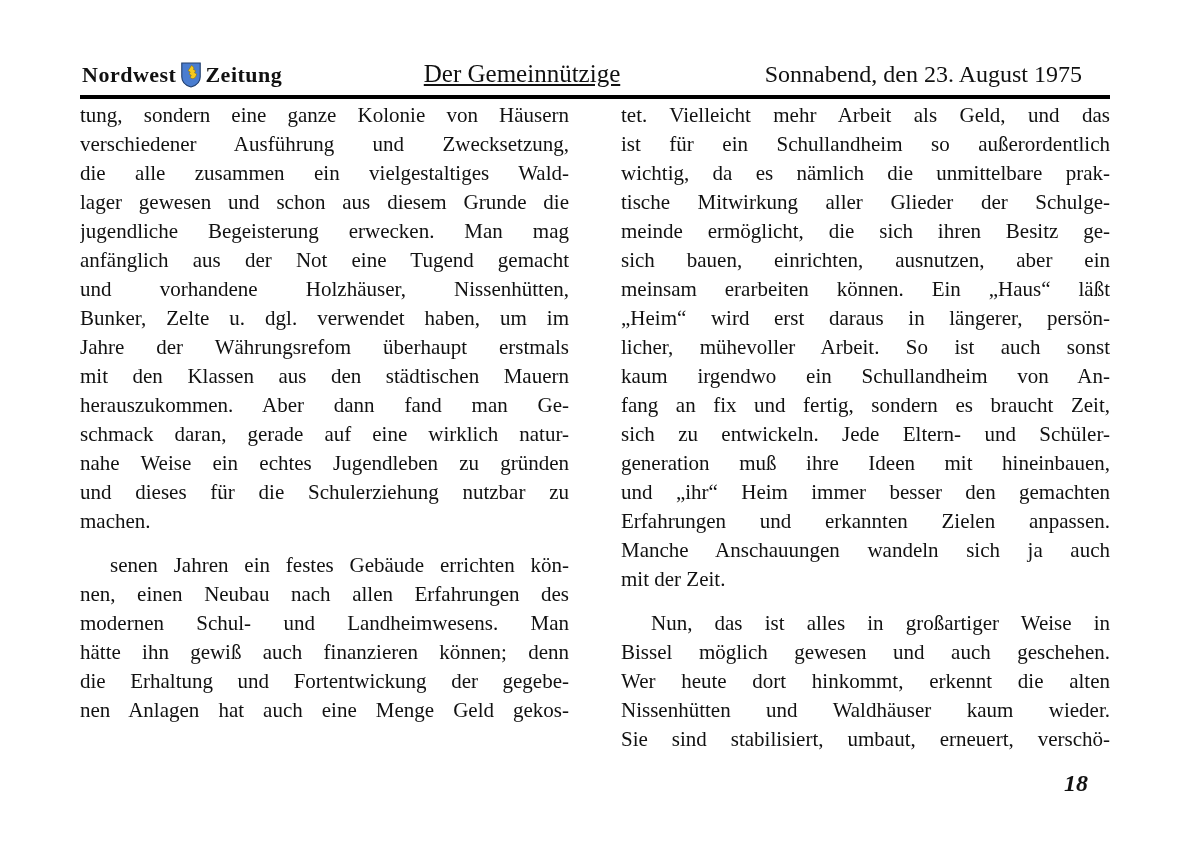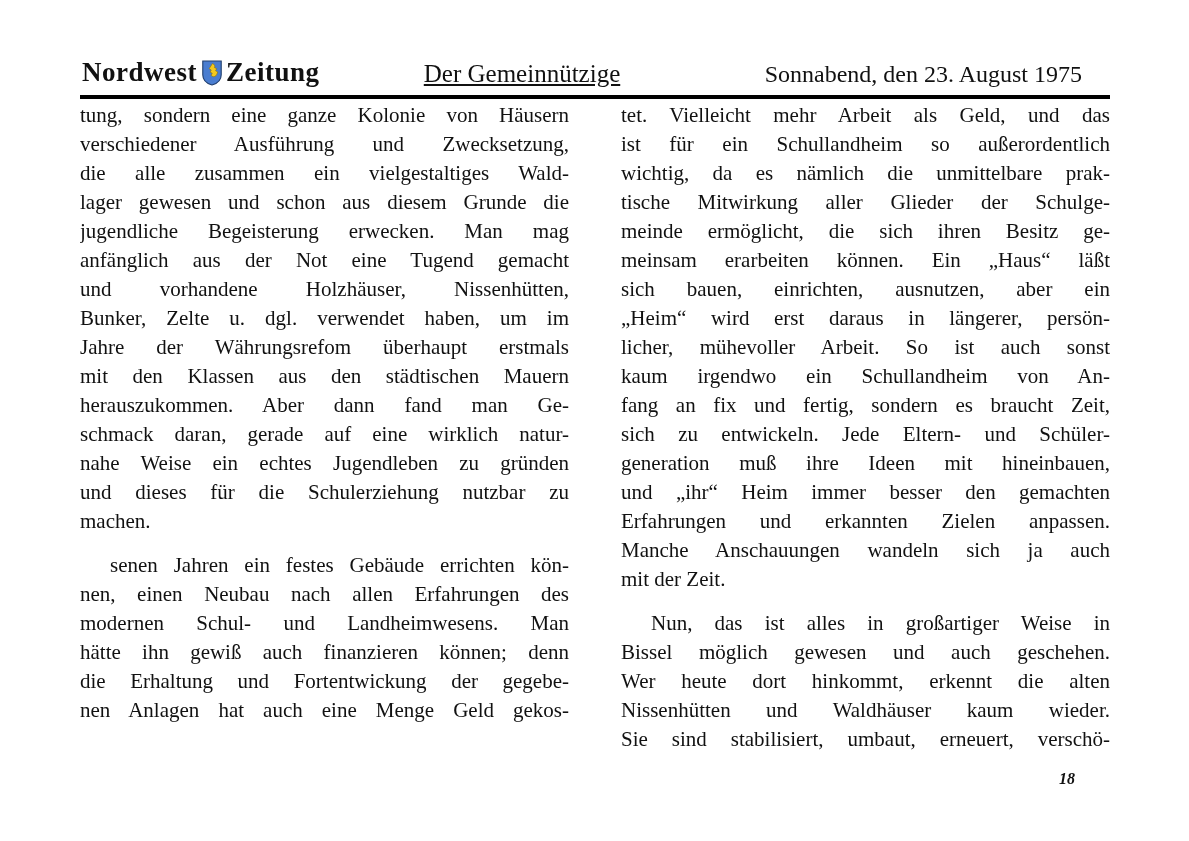--- a/index.html
+++ b/index.html
@@ -26,21 +26,21 @@
   .masthead {
     position: relative;
     height: 34px;
   }
   .mast-left {
     position: absolute;
     left: 2px;
     bottom: 0;
     display: flex;
     align-items: center;
-    font-size: 27px;
+    font-size: 22px;
     font-weight: bold;
     letter-spacing: 0.5px;
     white-space: nowrap;
   }
   .crest {
     display: inline-block;
     margin: 0 4px 0 5px;
     line-height: 0;
   }
   .mast-center {
@@ -82,22 +82,22 @@
     text-align-last: justify;
     white-space: normal;
     height: 29px;
     overflow: hidden;
   }
   .line.end { text-align-last: left; }
   
   .page-number {
     position: absolute;
     top: 770px;
-    right: 114px;
-    font-size: 16px;
+    right: 101px;
+    font-size: 24px;
     font-weight: bold;
     font-style: italic;
   }
 </style>
 </head>
 <body>
 
 <div class="page">
   <div class="content">
 
@@ -146,22 +146,22 @@
             <div class="line">nen Anlagen hat auch eine Menge Geld gekos-</div>
           </div>
         </div>
       <div class="col">
           <div class="para">
             <div class="line">tet. Vielleicht mehr Arbeit als Geld, und das</div>
             <div class="line">ist für ein Schullandheim so außerordentlich</div>
             <div class="line">wichtig, da es nämlich die unmittelbare prak-</div>
             <div class="line">tische Mitwirkung aller Glieder der Schulge-</div>
             <div class="line">meinde ermöglicht, die sich ihren Besitz ge-</div>
+            <div class="line">sich bauen, einrichten, ausnutzen, aber ein</div>
             <div class="line">meinsam erarbeiten können. Ein „Haus“ läßt</div>
-            <div class="line">sich bauen, einrichten, ausnutzen, aber ein</div>
             <div class="line">„Heim“ wird erst daraus in längerer, persön-</div>
             <div class="line">licher, mühevoller Arbeit. So ist auch sonst</div>
             <div class="line">kaum irgendwo ein Schullandheim von An-</div>
             <div class="line">fang an fix und fertig, sondern es braucht Zeit,</div>
             <div class="line">sich zu entwickeln. Jede Eltern- und Schüler-</div>
             <div class="line">generation muß ihre Ideen mit hineinbauen,</div>
             <div class="line">und „ihr“ Heim immer besser den gemachten</div>
             <div class="line">Erfahrungen und erkannten Zielen anpassen.</div>
             <div class="line">Manche Anschauungen wandeln sich ja auch</div>
             <div class="line end">mit der Zeit.</div>

